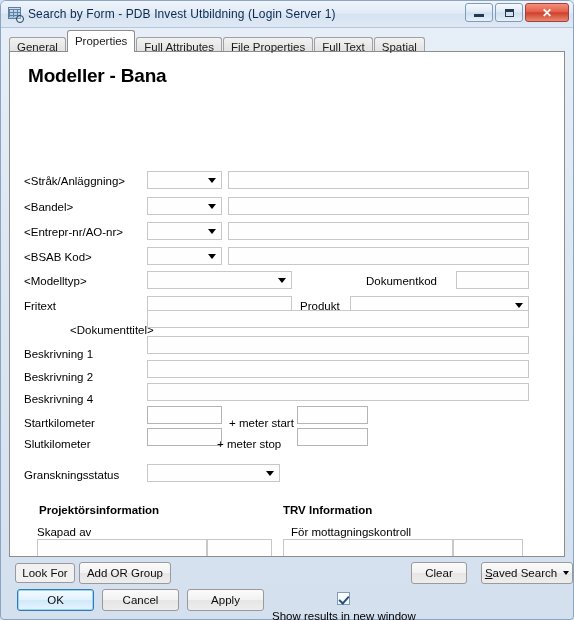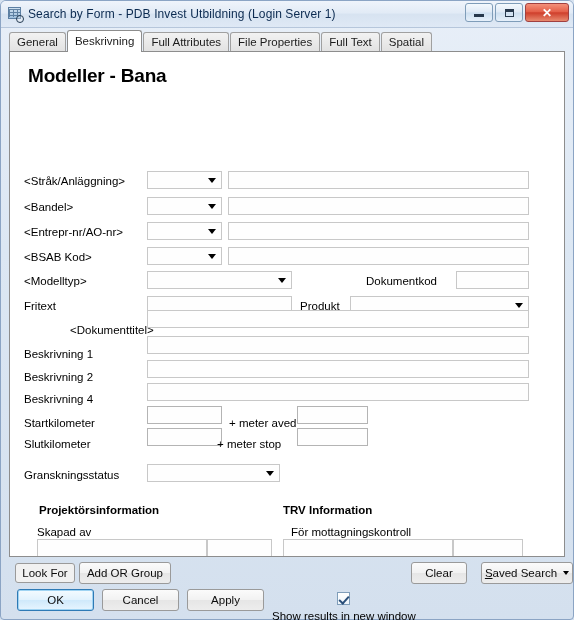--- a/index.html
+++ b/index.html
@@ -113,21 +113,21 @@
   .tabstrip {
     flex: 0 0 23px;
     height: 23px;
     display: flex;
     align-items: flex-end;
     padding-left: 8px;
     position: relative;
     z-index: 3;
   }
   .tab {
-    height: 19px;
+    height: 14px;
     line-height: 18px;
     padding: 0 7px;
     font-size: 11.5px;
     color: #1b1b1b;
     background: linear-gradient(to bottom, #f2f2f2, #e2e2e2);
     border: 1px solid #a0a0a0;
     border-bottom: none;
     border-radius: 3px 3px 0 0;
     margin-right: 1px;
     cursor: default;
@@ -299,21 +299,21 @@
           </div>
       </div>
       <div class="win-btn close">
         <div class="glyph">✕</div>
       </div>
     </div>
   </div>
 
   <div class="tabstrip">
     <div class="tab">General</div>
-    <div class="tab active">Beskrivning</div>
+    <div class="tab active">Properties</div>
     <div class="tab">Full Attributes</div>
     <div class="tab">File Properties</div>
     <div class="tab">Full Text</div>
     <div class="tab">Spatial</div>
   </div>
 
   <div class="page">
 
     <div class="form-title">Modeller - Bana</div>
 
@@ -390,21 +390,21 @@
 
     <div class="lbl" style="left:14px; top:340px;">Beskrivning 4</div>
     <div class="fld" style="left:137px; top:331px; width:382px;">
       <span style="padding-left:3px;font-size:11px;line-height:16px;display:block"></span>
     </div>
 
     <div class="lbl" style="left:14px; top:364px;">Startkilometer</div>
     <div class="fld solid" style="left:137px; top:354px; width:75px;">
       <span style="padding-left:3px;font-size:11px;line-height:16px;display:block"></span>
     </div>
-    <div class="lbl" style="left:219px; top:364px;">+ meter aved</div>
+    <div class="lbl" style="left:219px; top:364px;">+ meter start</div>
     <div class="fld solid" style="left:287px; top:354px; width:71px;">
       <span style="padding-left:3px;font-size:11px;line-height:16px;display:block"></span>
     </div>
 
     <div class="lbl" style="left:14px; top:385px;">Slutkilometer</div>
     <div class="fld solid" style="left:137px; top:376px; width:75px;">
       <span style="padding-left:3px;font-size:11px;line-height:16px;display:block"></span>
     </div>
     <div class="lbl" style="left:207px; top:385px;">+ meter stop</div>
     <div class="fld solid" style="left:287px; top:376px; width:71px;">

